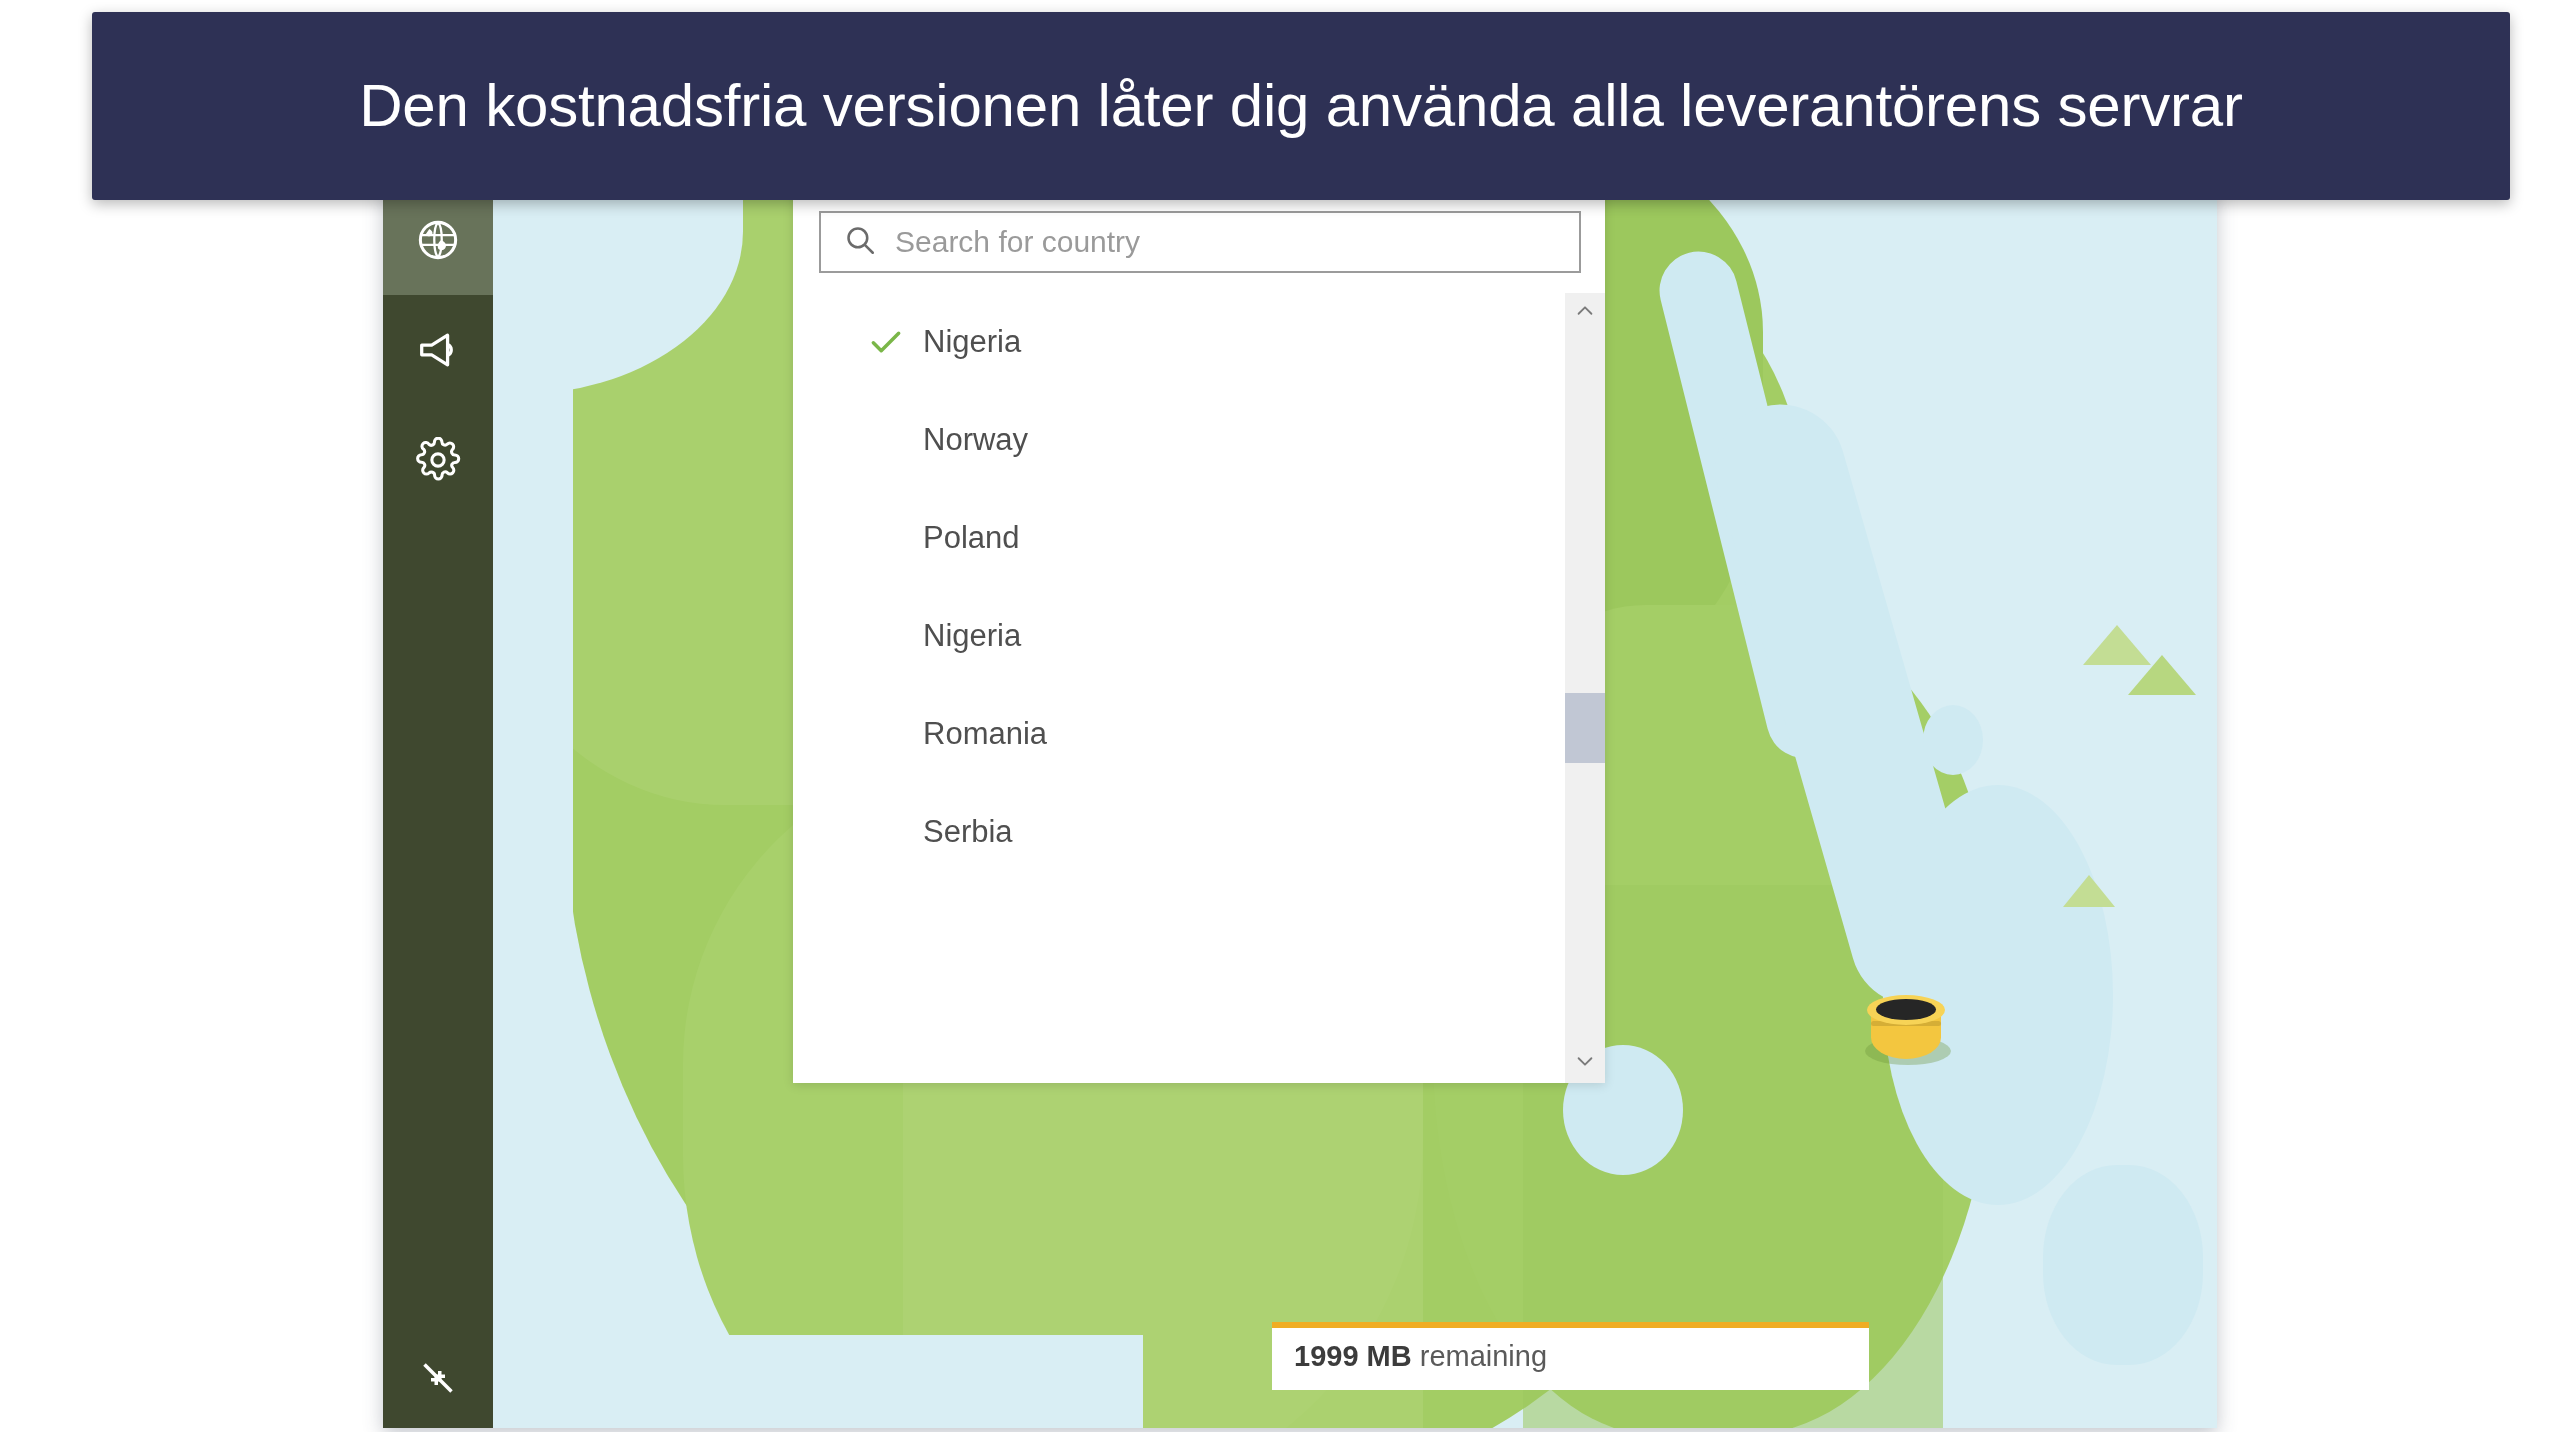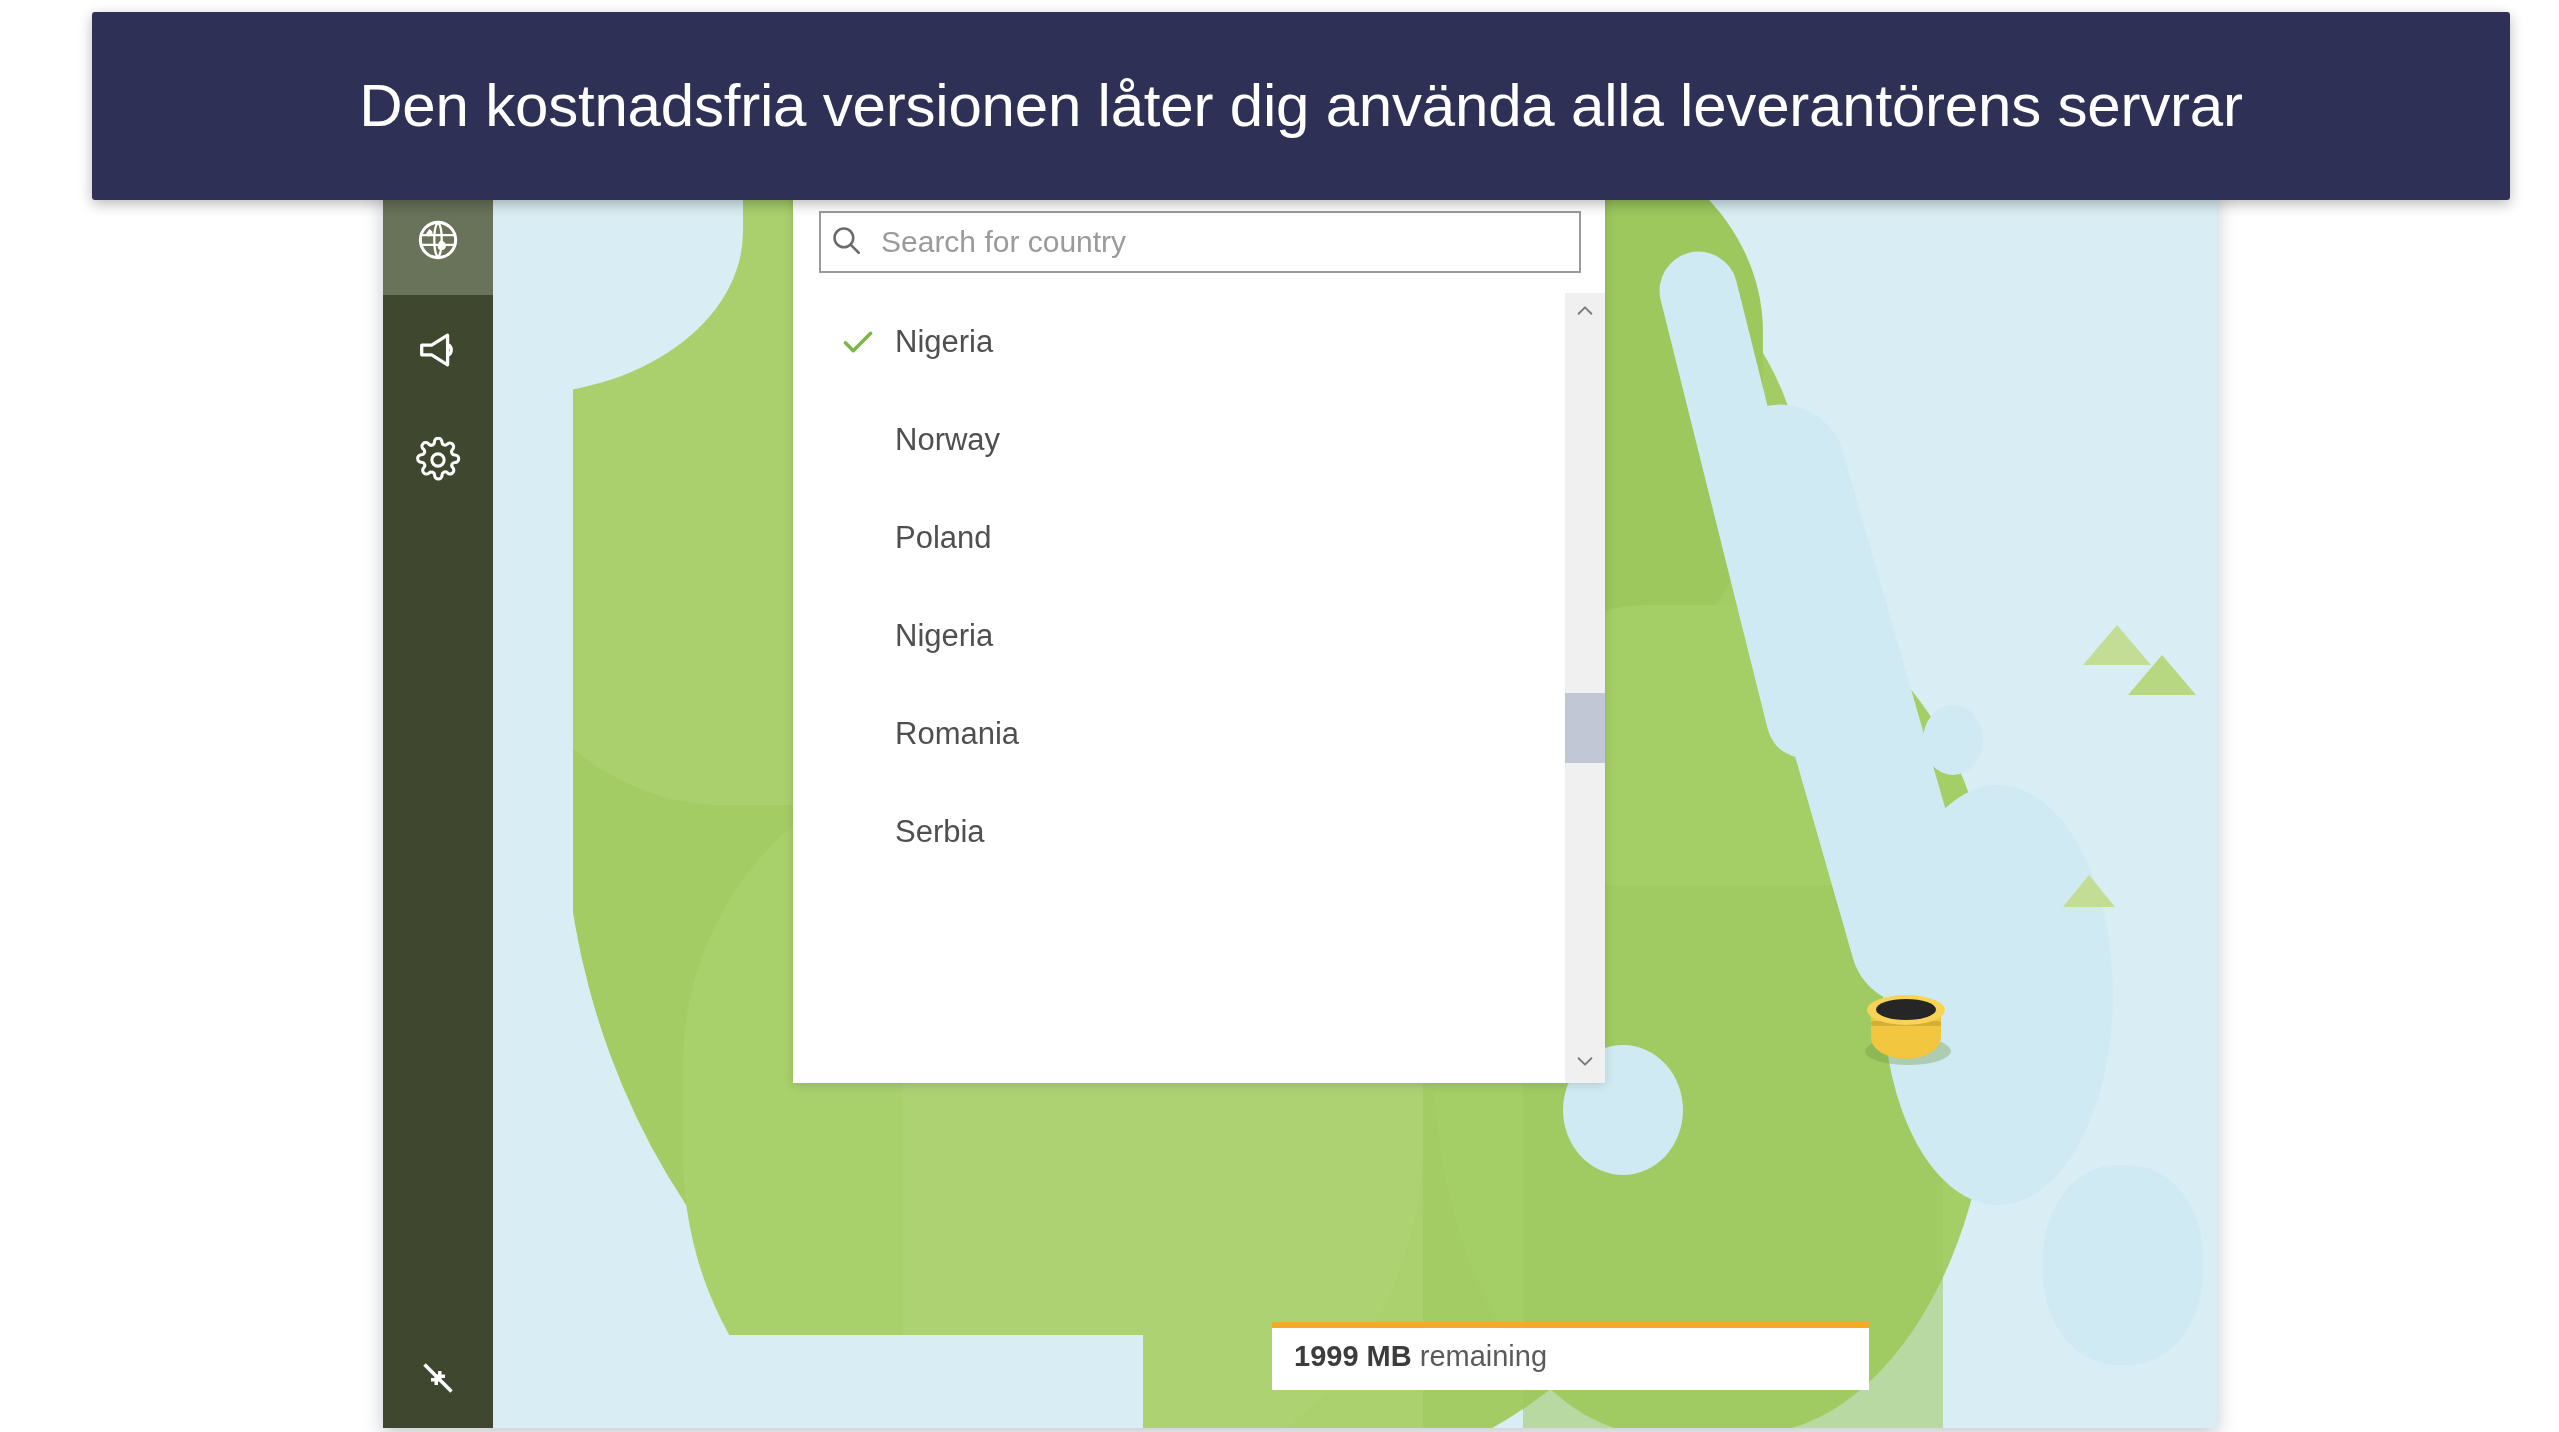--- a/index.html
+++ b/index.html
@@ -258,40 +258,41 @@
   }
   .search-wrap {
     position: absolute;
     left: 26px; top: 28px;
     width: 762px; height: 62px;
     box-sizing: border-box;
     border: 2px solid #9b9b9b;
     background: #ffffff;
     display: flex;
     align-items: center;
-    padding-left: 8px;
+    padding-left: 22px;
   }
   .search-wrap svg { flex: 0 0 auto; margin-right: 16px; }
   .search-input {
     border: none;
     outline: none;
     background: transparent;
     font-family: "Liberation Sans", sans-serif;
     font-size: 30px;
     color: #4a4a4a;
     width: 100%;
   }
   .search-input::placeholder { color: #9a9a9a; }
 
   .country-list {
     position: absolute;
     left: 0; top: 110px;
     width: 812px;
     height: 790px;
     overflow: hidden;
+    padding-left: 28px;
   }
   .country-row {
     position: relative;
     height: 98px;
     display: flex;
     align-items: center;
     padding-left: 46px;
     box-sizing: border-box;
     cursor: pointer;
   }

